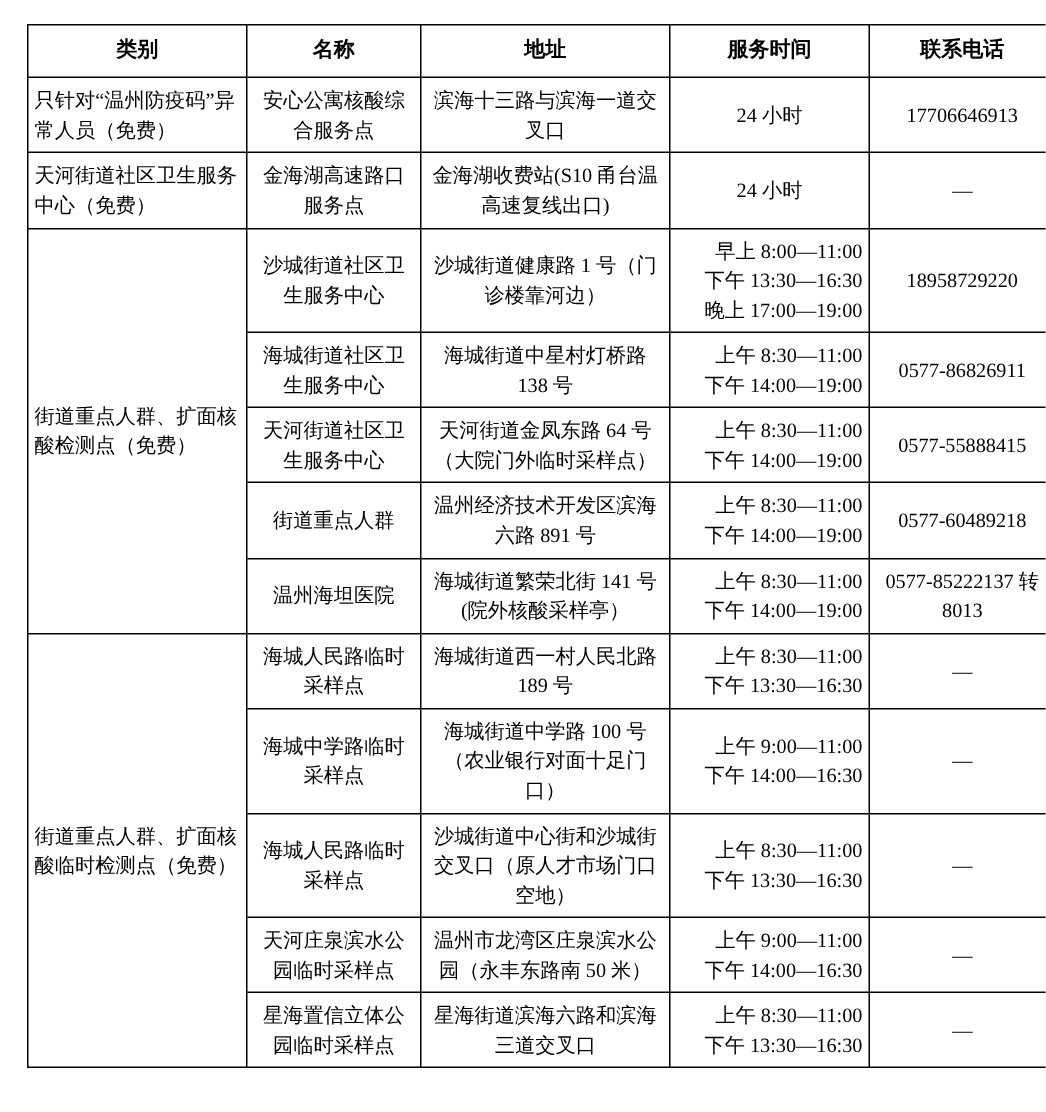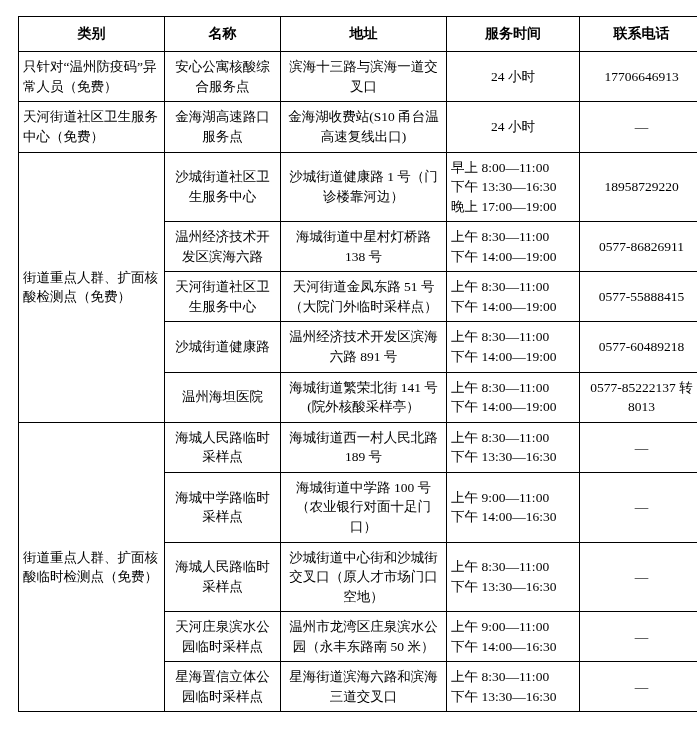--- a/index.html
+++ b/index.html
@@ -49,21 +49,21 @@
   }
   td.lft {
     text-align: left;
   }
   td.cat {
     text-align: left;
     font-weight: normal;
   }
   .hours-line {
     display: block;
-    text-align: left;
+    text-align: right;
   }
 </style>
 </head>
 <body>
 
 <div class="sheet">
   <table class="nat">
     <colgroup>
       <col class="c0">
         <col class="c1">
@@ -104,39 +104,39 @@
           <td class="ctr">沙城街道社区卫生服务中心</td>
           <td class="ctr">沙城街道健康路 1 号（门诊楼靠河边）</td>
           <td class="lft">
             <span class="hours-line">早上 8:00—11:00</span>
             <span class="hours-line">下午 13:30—16:30</span>
             <span class="hours-line">晚上 17:00—19:00</span>
           </td>
           <td class="ctr">18958729220</td>
         </tr>
         <tr>
-          <td class="ctr">温州经济技术开发区滨海六路</td>
+          <td class="ctr">海城街道社区卫生服务中心</td>
           <td class="ctr">海城街道中星村灯桥路 138 号</td>
           <td class="lft">
             <span class="hours-line">上午 8:30—11:00</span>
             <span class="hours-line">下午 14:00—19:00</span>
           </td>
           <td class="ctr">0577-86826911</td>
         </tr>
         <tr>
           <td class="ctr">天河街道社区卫生服务中心</td>
-          <td class="ctr">天河街道金凤东路 51 号（大院门外临时采样点）</td>
+          <td class="ctr">天河街道金凤东路 64 号（大院门外临时采样点）</td>
           <td class="lft">
             <span class="hours-line">上午 8:30—11:00</span>
             <span class="hours-line">下午 14:00—19:00</span>
           </td>
           <td class="ctr">0577-55888415</td>
         </tr>
         <tr>
-          <td class="ctr">沙城街道健康路</td>
+          <td class="ctr">街道重点人群</td>
           <td class="ctr">温州经济技术开发区滨海六路 891 号</td>
           <td class="lft">
             <span class="hours-line">上午 8:30—11:00</span>
             <span class="hours-line">下午 14:00—19:00</span>
           </td>
           <td class="ctr">0577-60489218</td>
         </tr>
         <tr>
           <td class="ctr">温州海坦医院</td>
           <td class="ctr">海城街道繁荣北街 141 号(院外核酸采样亭）</td>

